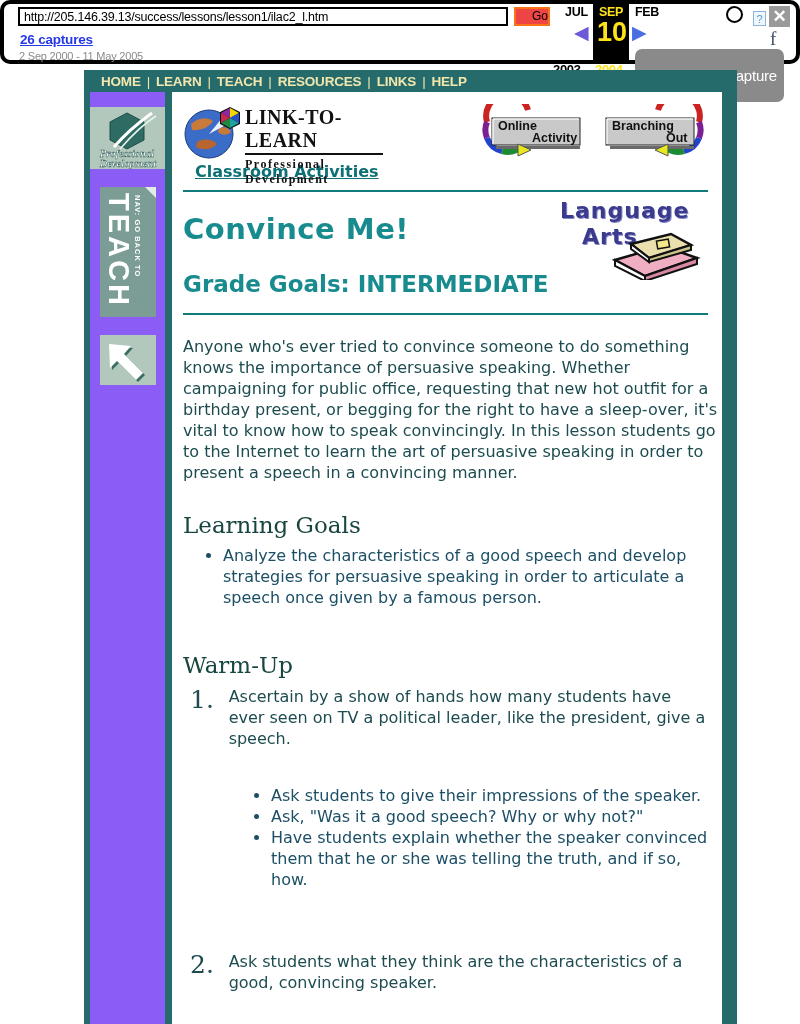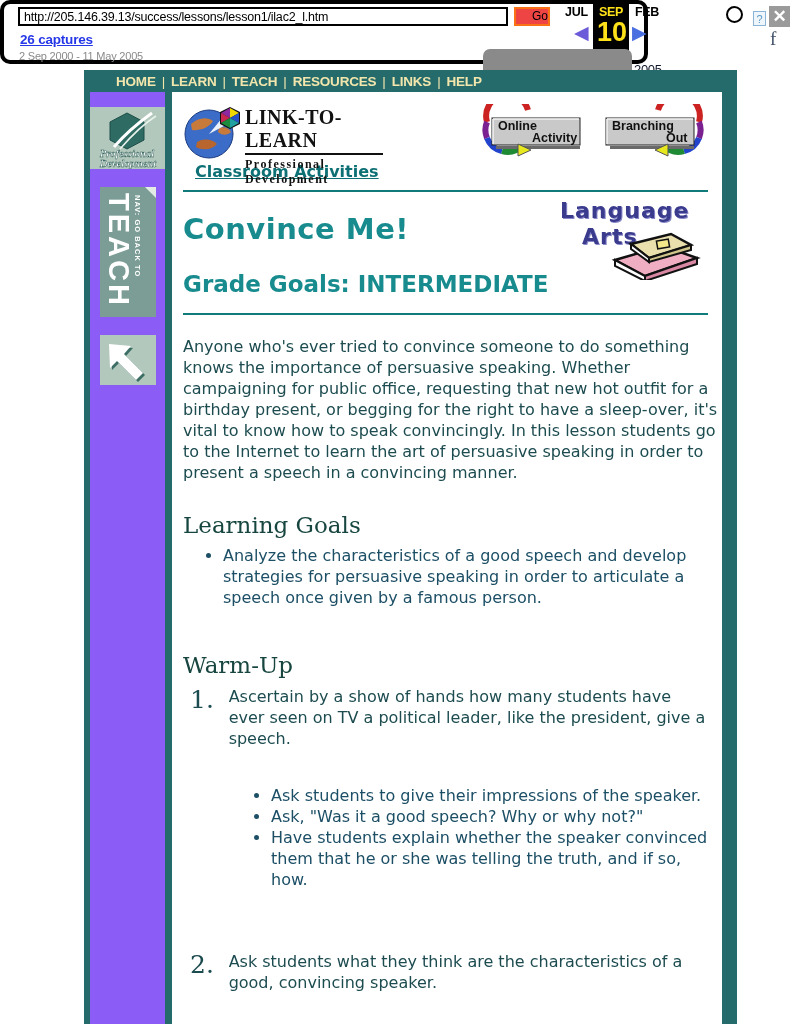--- a/index.html
+++ b/index.html
@@ -1,20 +1,20 @@
 <!DOCTYPE html>
 <html><head>
 <meta charset="utf-8">
 <style>
   * { margin:0; padding:0; box-sizing:border-box; }
   html,body { width:800px; height:1024px; background:#ffffff; overflow:hidden;
     font-family:"DejaVu Sans", sans-serif; }
 
   
-  .wb { position:absolute; left:0; top:0; width:648px; height:64px; background:#fff;
+  .wb { position:absolute; left:0; top:0; width:800px; height:64px; background:#fff;
     border:4px solid #000; border-radius:10px; font-family:"Liberation Sans", sans-serif; }
   .wb-url { position:absolute; left:14px; top:3px; width:490px; height:19px;
     border:2px solid #000; font-family:"Liberation Sans", sans-serif; font-size:12.5px;
     padding:0 4px; color:#000; letter-spacing:-0.2px; }
   .wb-go { position:absolute; left:510px; top:3px; width:36px; height:19px;
     border:2px solid #f97316; background:#ef4444; font-family:"Liberation Sans", sans-serif;
     font-size:12px; line-height:15px; text-align:right; cursor:pointer; }
   .wb-captures { position:absolute; left:16px; top:28px; font-size:13.5px; font-weight:bold;
     color:#2637e8; text-decoration:underline; letter-spacing:-0.2px; }
   .wb-range { position:absolute; left:15px; top:46px; font-size:11px; color:#8a8a8a;
@@ -40,21 +40,21 @@
   .wb-close { position:absolute; left:765px; top:2px; width:21px; height:21px;
     background:#9a9a9a; color:#fff; font-size:17px; font-weight:bold; text-align:center;
     line-height:21px; cursor:pointer; }
   .wb-f { position:absolute; left:766px; top:24px; font-family:"Liberation Serif", serif;
     font-size:19px; color:#3e4e66; cursor:pointer; }
   .wb-about { position:absolute; right:12px; top:45px; background:#8a8a8a; color:#fff;
     font-size:15px; padding:18px 7px; border-radius:7px; cursor:pointer; letter-spacing:-0.2px; }
 
   
   .site { position:absolute; left:84px; top:70px; width:653px; background:#256b6b; }
-  .navband { height:22px; padding-left:32px; display:flex; align-items:center;
+  .navband { height:22px; padding-left:17px; display:flex; align-items:center;
     font-family:"Liberation Sans", sans-serif; font-size:13.5px; font-weight:bold;
     color:#f2e6ad; letter-spacing:-0.2px; }
   .navband a { color:#f2e6ad; text-decoration:none; cursor:pointer; }
   .navband .sep { margin:0 6px; font-weight:normal; }
   .site-body { display:flex; min-height:932px; }
   .strip-l { width:6px; background:#256b6b; }
   .strip-m { width:7px; background:#256b6b; }
   .strip-r { width:15px; background:#256b6b; }
   .sidebar { width:75px; background:#8b5cf6; }
   .pd-logo { width:75px; height:62px; margin-top:15px; background:#b2c8bc; position:relative; }

